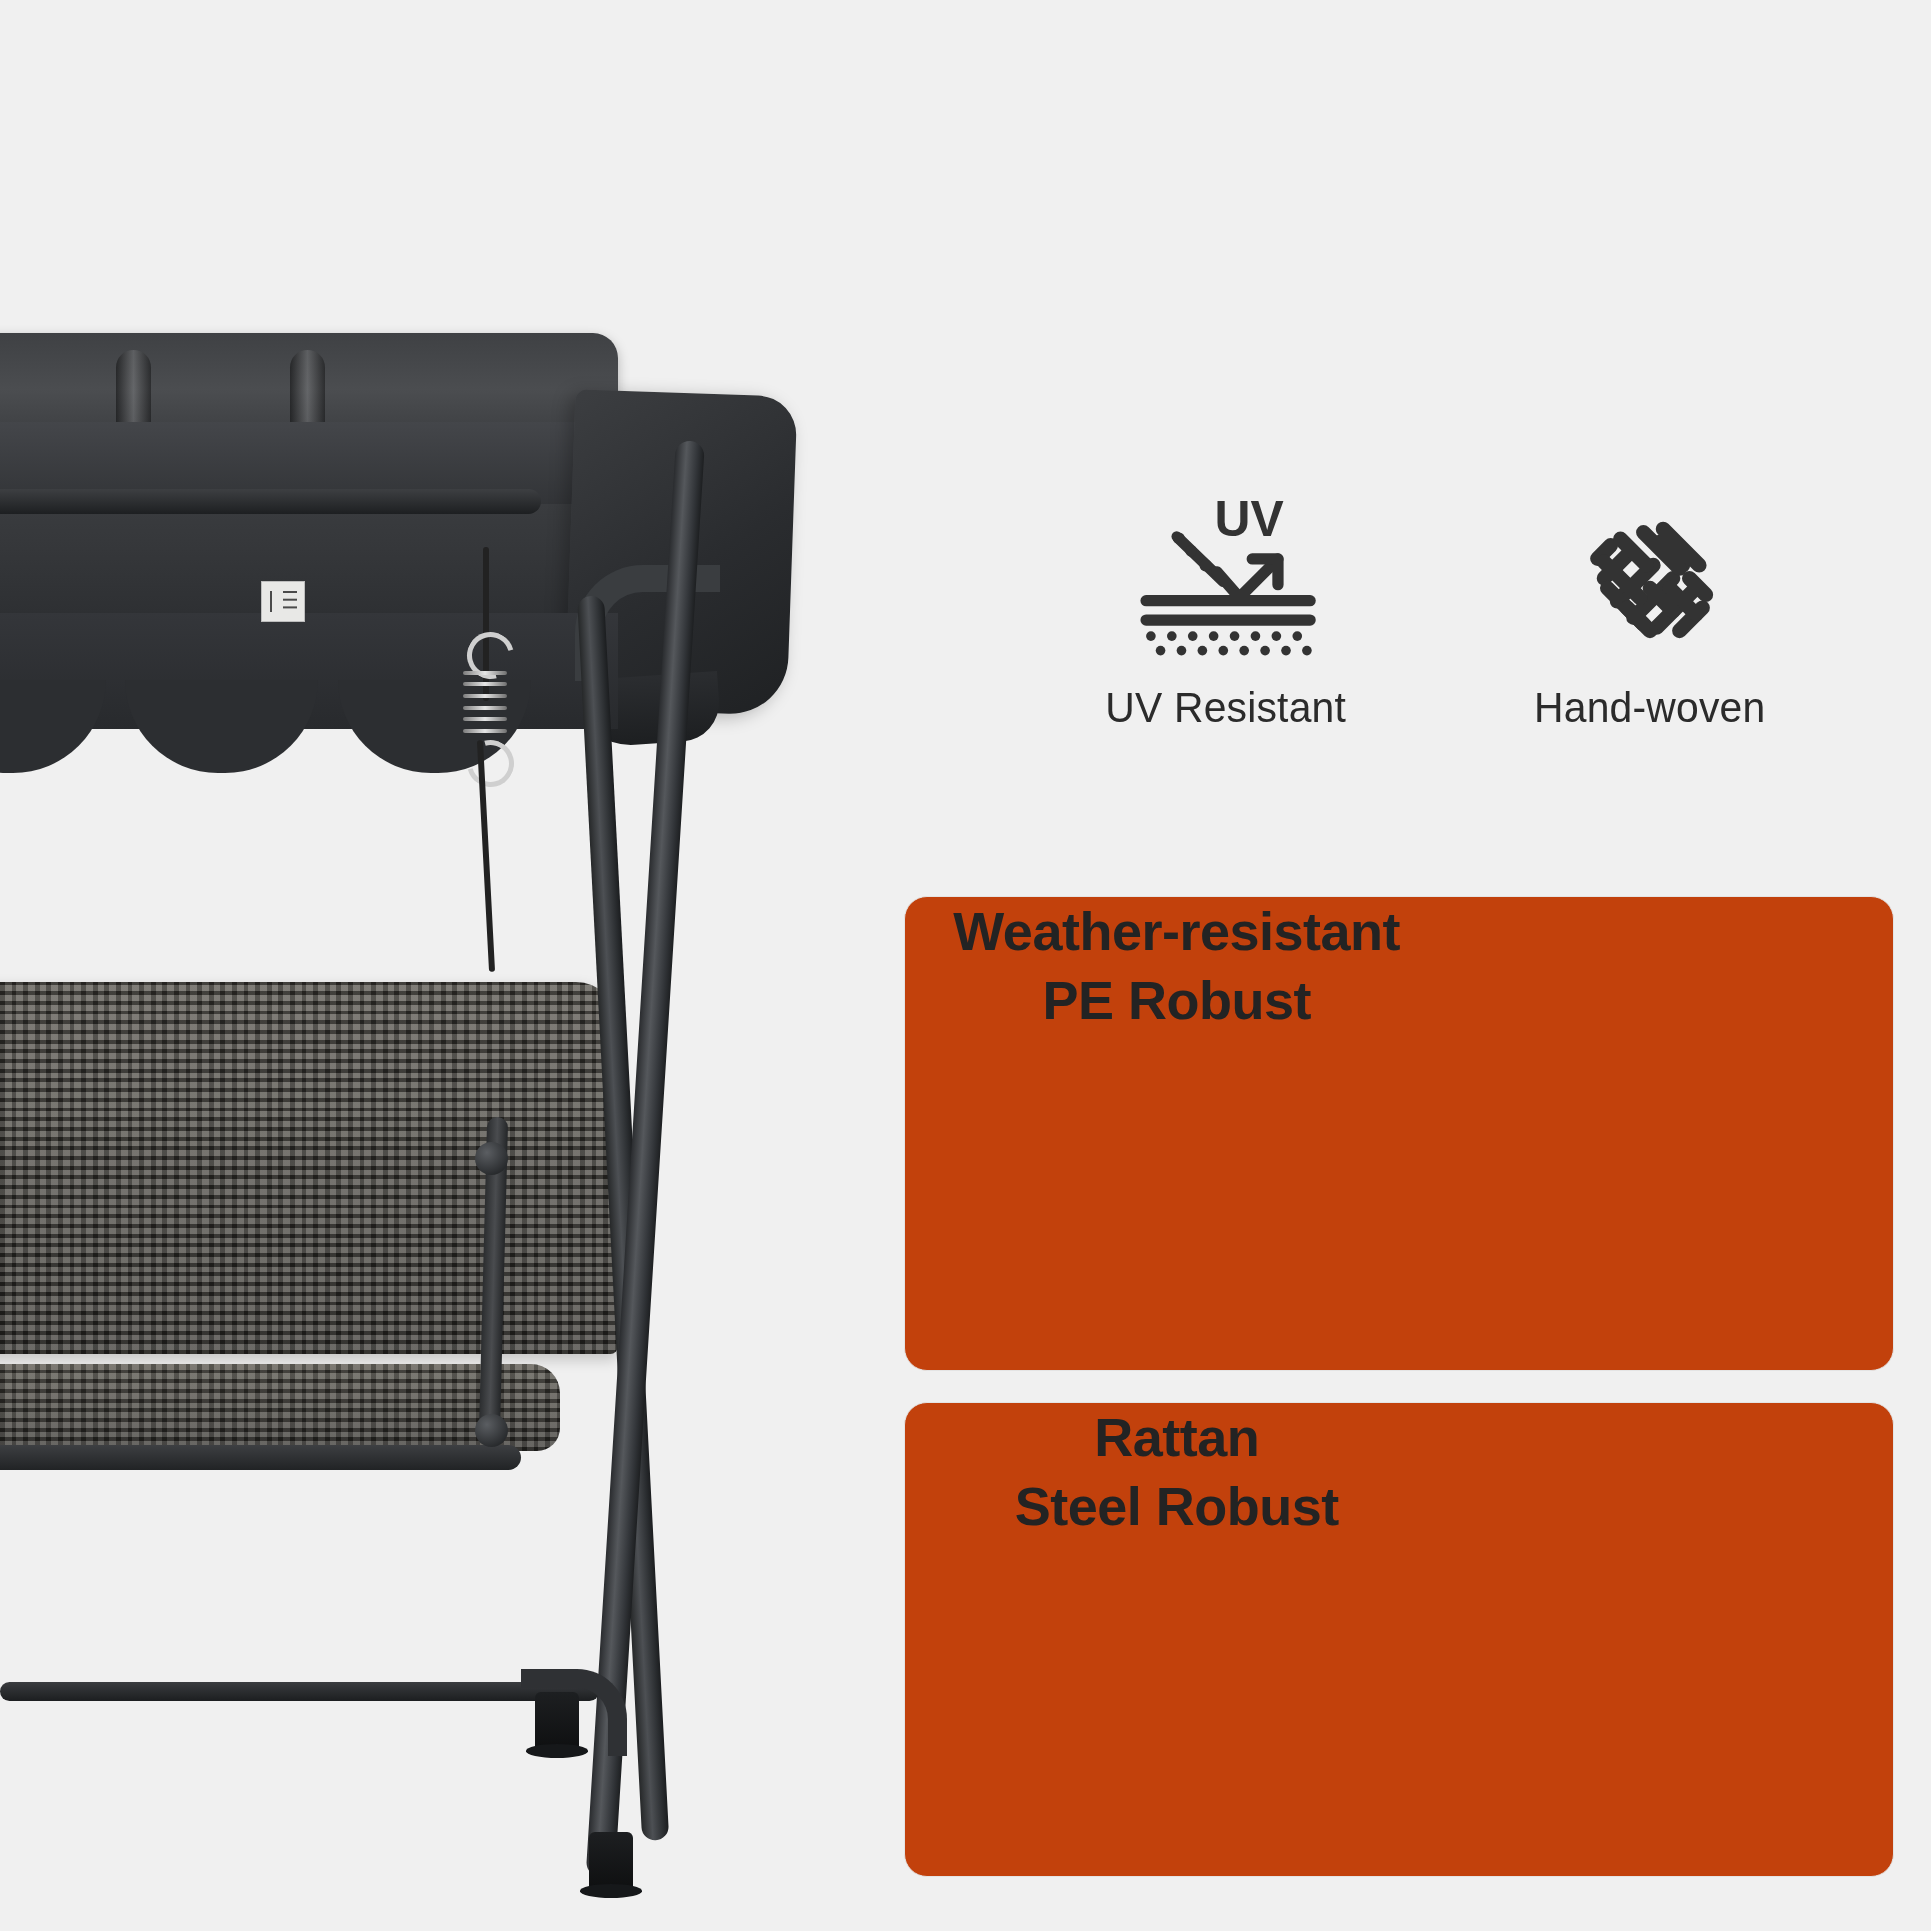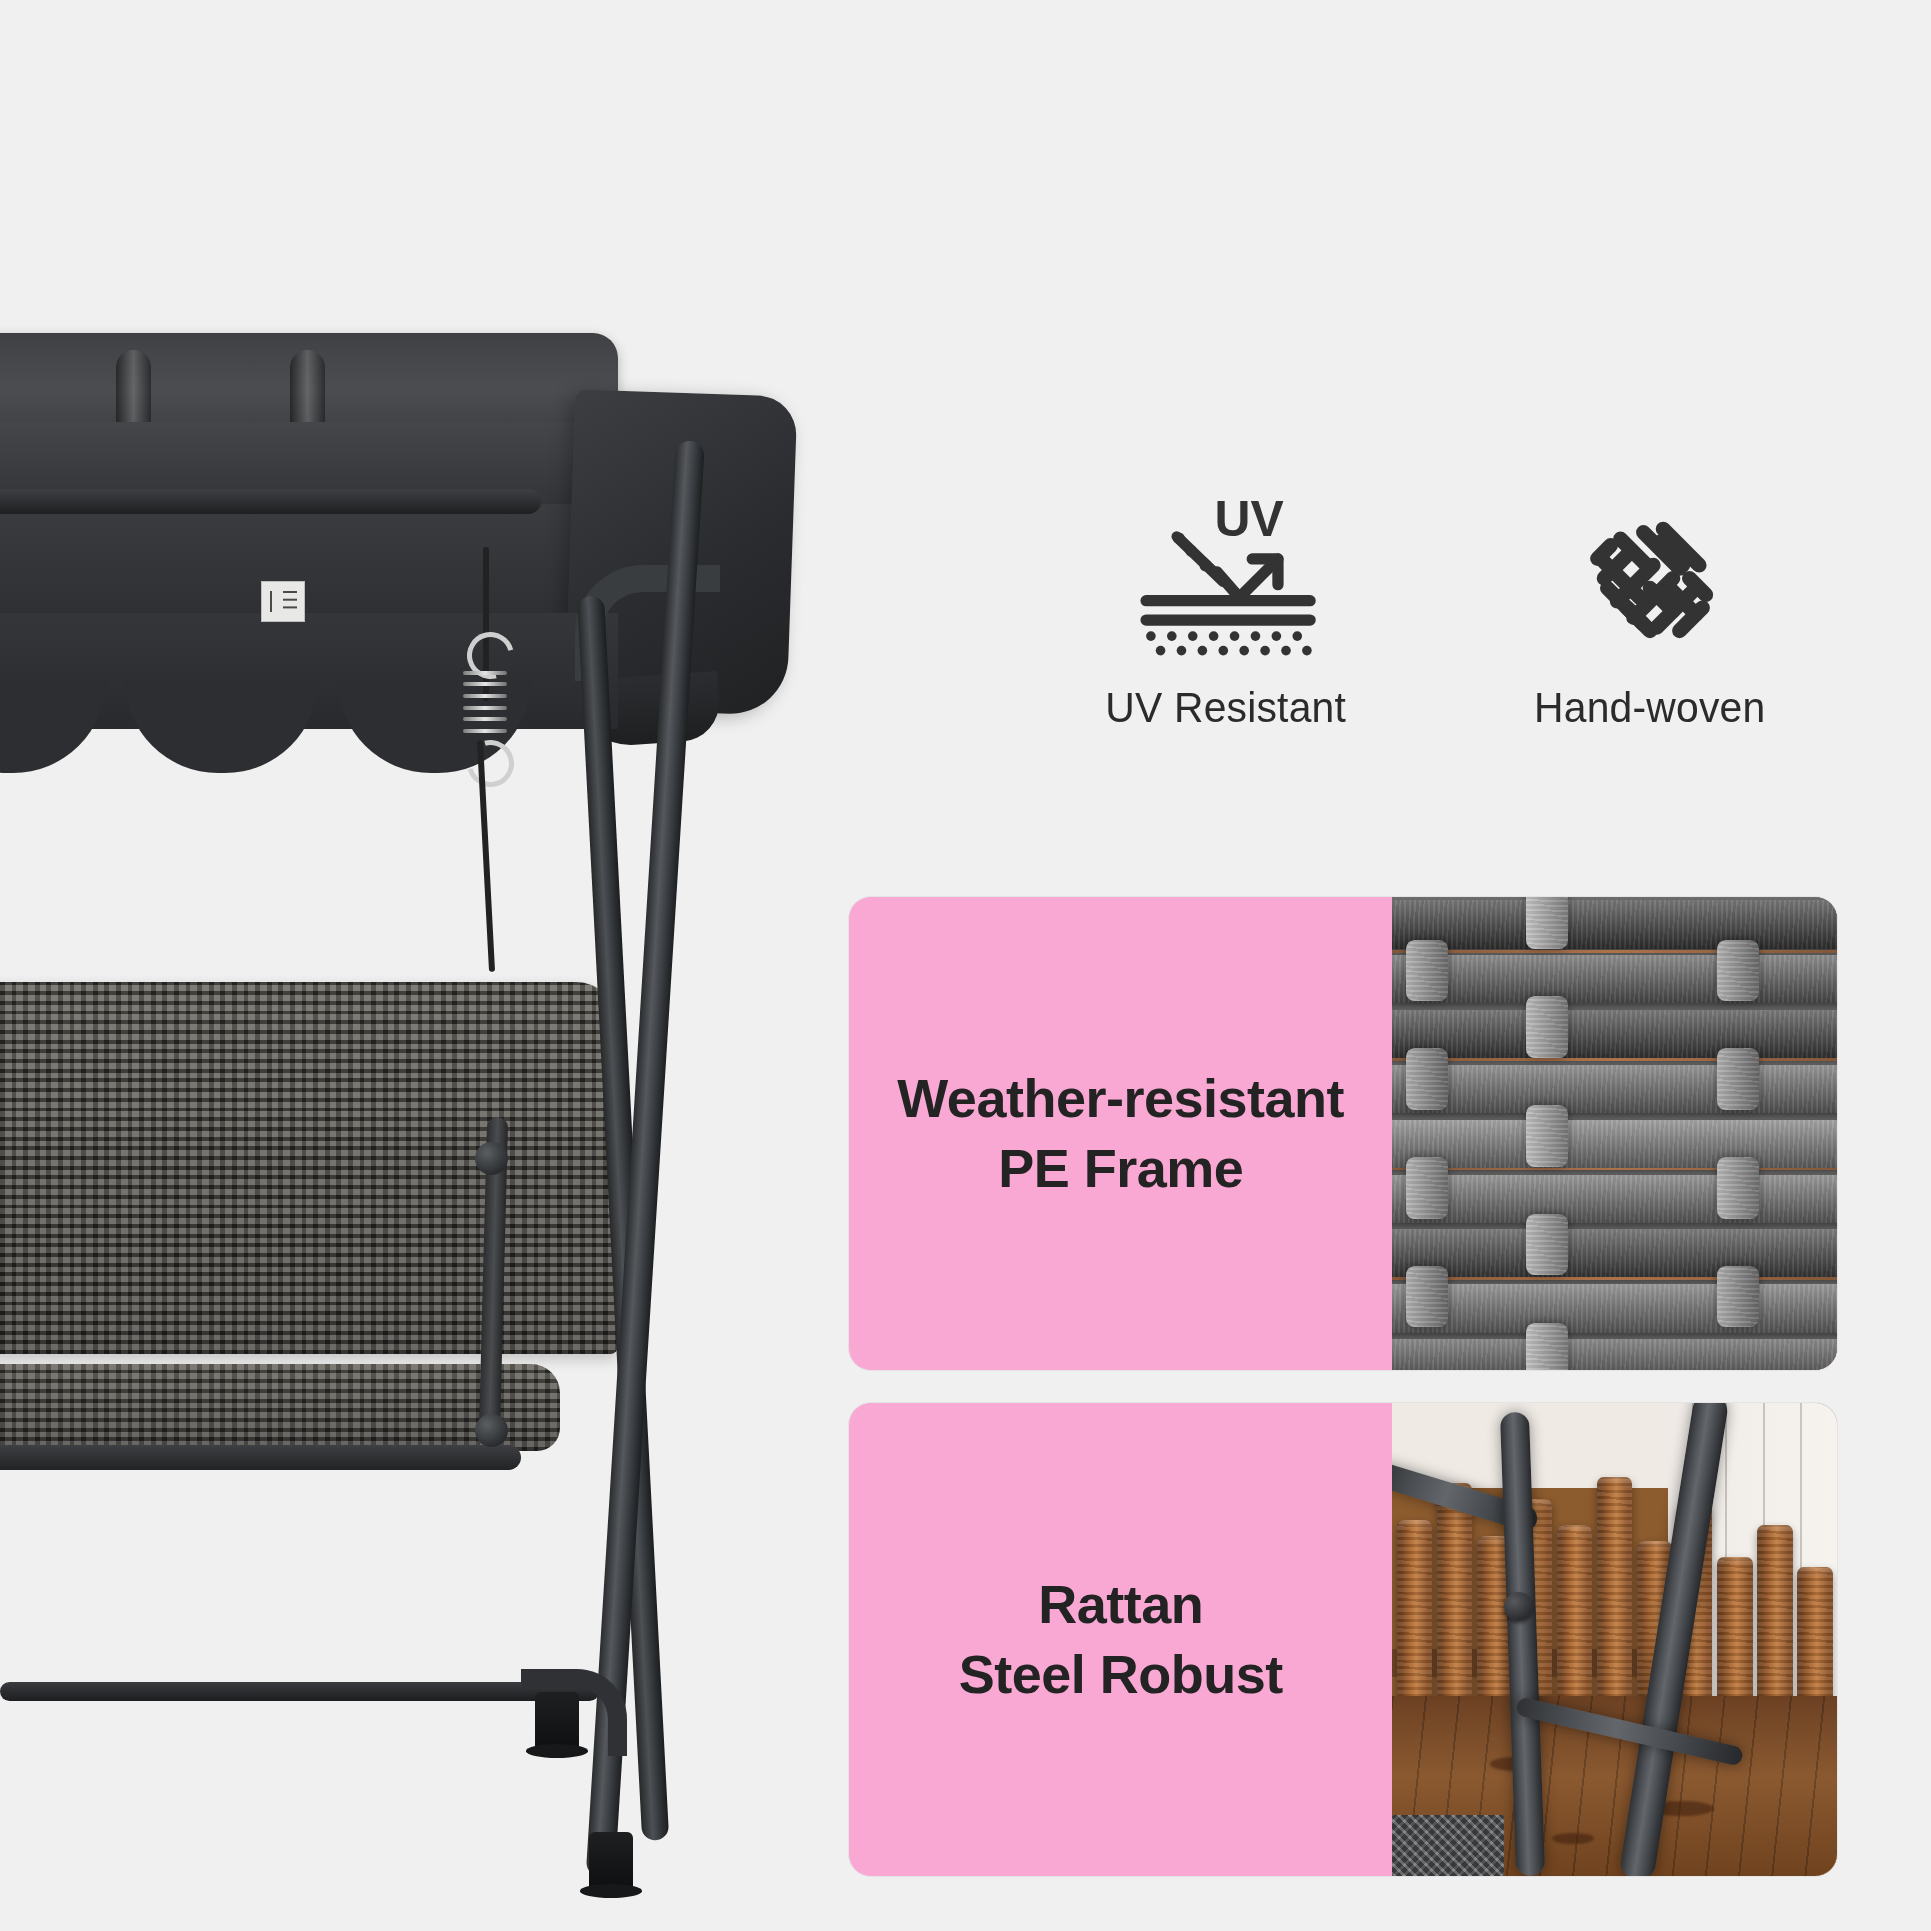--- a/index.html
+++ b/index.html
@@ -103,29 +103,30 @@
     font-weight: 500;
     color: #2b2b2b;
     letter-spacing: 0.2px;
     white-space: nowrap;
     transform: scaleX(0.95);
   }
 
   
   .feature-card {
     position: absolute;
-    left: 848px;
+    left: 904px;
     width: 990px;
     height: 475px;
-    background: #f9a8d4;
+    background: #c2410c;
     border: 1.9px solid #e4e4e4;
     border-radius: 23px;
     box-sizing: border-box;
     display: flex;
     overflow: hidden;
+    flex-direction: column;
   }
   #card-rattan { top: 896px; }
   #card-steel  { top: 1402px; }
 
   .card-text {
     width: 55%;
     display: flex;
     align-items: center;
     justify-content: center;
     padding: 0 25px;
@@ -619,21 +620,21 @@
         </svg>
       </div>
       <div class="icon-label">Hand-woven</div>
     </div>
   </div>
 
   <div class="feature-card" id="card-rattan">
     <div class="card-text">
       <div class="card-title">
         <span>Weather-resistant</span><br>
-        <span>PE Frame</span>
+        <span>PE Robust</span>
       </div>
     </div>
     <div class="card-media">
       <div class="rattan-photo">
 
         <div class="rattan-row" style="top:0%">
           <div class="rattan-strand" style="background-color:#3c3c3c"></div>
         </div>
         <div class="copper-line" style="top:11.2%"></div>
         <div class="rattan-row" style="top:11.6%">

